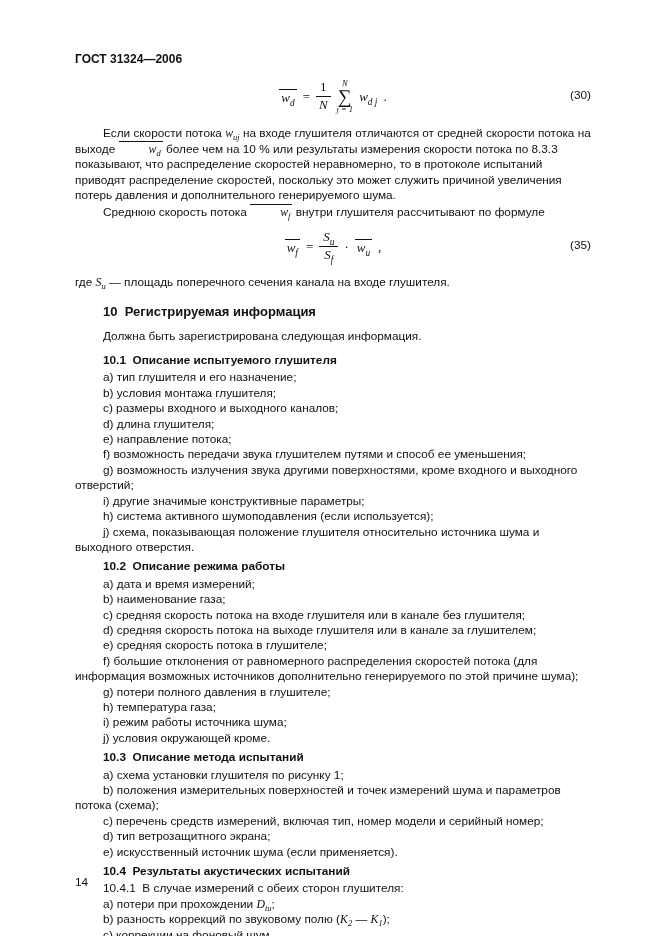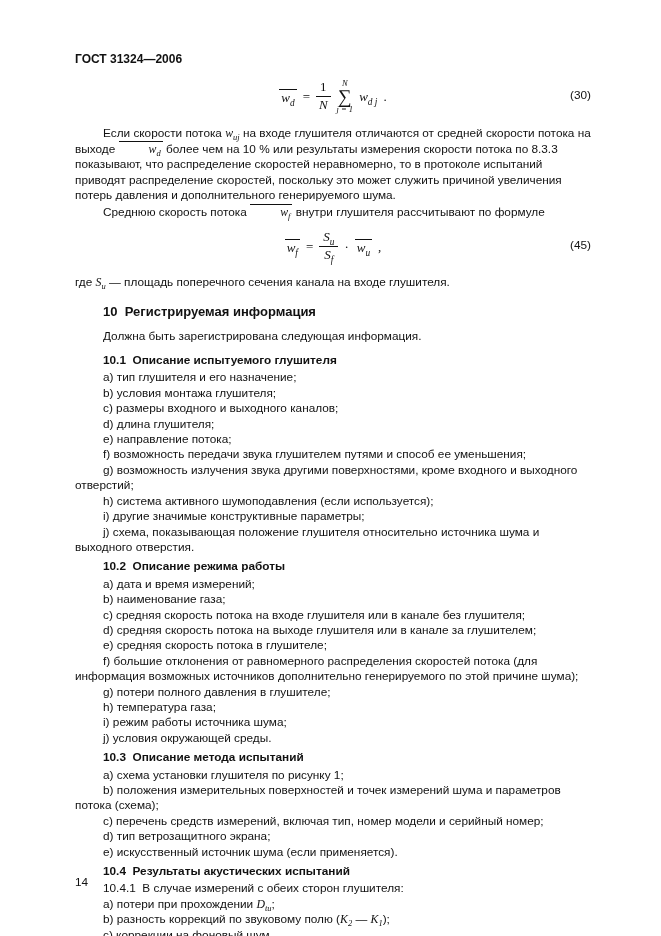--- a/index.html
+++ b/index.html
@@ -69,51 +69,51 @@
       <span class="ovl"><span class="var"><span>w</span><sub>f</sub></span></span>
       <span>=</span>
       <span class="frac">
         <span class="fr-num var"><span>S</span><sub>u</sub></span>
         <span class="fr-den var"><span>S</span><sub>f</sub></span>
       </span>
       <span>·</span>
       <span class="ovl"><span class="var"><span>w</span><sub>u</sub></span></span>
       <span>,</span>
     </span>
-    <span class="f-num">(45)</span>
+    <span class="f-num">(35)</span>
   </div>
 
   <p class="noindent">где <span class="var">S<sub>u</sub></span> — площадь поперечного сечения канала на входе глушителя.</p>
 
   <div class="h-sec">10&nbsp;&nbsp;Регистрируемая информация</div>
   <p>Должна быть зарегистрирована следующая информация.</p>
 
   <div class="h-sub sp-above">10.1&nbsp; Описание испытуемого глушителя</div>
   <p>a) тип глушителя и его назначение;</p>
   <p>b) условия монтажа глушителя;</p>
   <p>c) размеры входного и выходного каналов;</p>
   <p>d) длина глушителя;</p>
   <p>e) направление потока;</p>
   <p>f) возможность передачи звука глушителем путями и способ ее уменьшения;</p>
   <p>g) возможность излучения звука другими поверхностями, кроме входного и выходного отверстий;</p>
+  <p>i) другие значимые конструктивные параметры;</p>
   <p>h) система активного шумоподавления (если используется);</p>
-  <p>i) другие значимые конструктивные параметры;</p>
   <p>j) схема, показывающая положение глушителя относительно источника шума и выходного отверстия.</p>
 
   <div class="h-sub">10.2&nbsp; Описание режима работы</div>
   <p>a) дата и время измерений;</p>
   <p>b) наименование газа;</p>
   <p>c) средняя скорость потока на входе глушителя или в канале без глушителя;</p>
   <p>d) средняя скорость потока на выходе глушителя или в канале за глушителем;</p>
   <p>e) средняя скорость потока в глушителе;</p>
   <p>f) большие отклонения от равномерного распределения скоростей потока (для информация возможных источников дополнительно генерируемого по этой причине шума);</p>
   <p>g) потери полного давления в глушителе;</p>
   <p>h) температура газа;</p>
   <p>i) режим работы источника шума;</p>
-  <p>j) условия окружающей среды.</p>
+  <p>j) условия окружающей кроме.</p>
 
   <div class="h-sub">10.3&nbsp; Описание метода испытаний</div>
   <p>a) схема установки глушителя по рисунку 1;</p>
   <p>b) положения измерительных поверхностей и точек измерений шума и параметров потока (схема);</p>
   <p>c) перечень средств измерений, включая тип, номер модели и серийный номер;</p>
   <p>d) тип ветрозащитного экрана;</p>
   <p>e) искусственный источник шума (если применяется).</p>
 
   <div class="h-sub">10.4&nbsp; Результаты акустических испытаний</div>
   <p>10.4.1&nbsp; В случае измерений с обеих сторон глушителя:</p>

